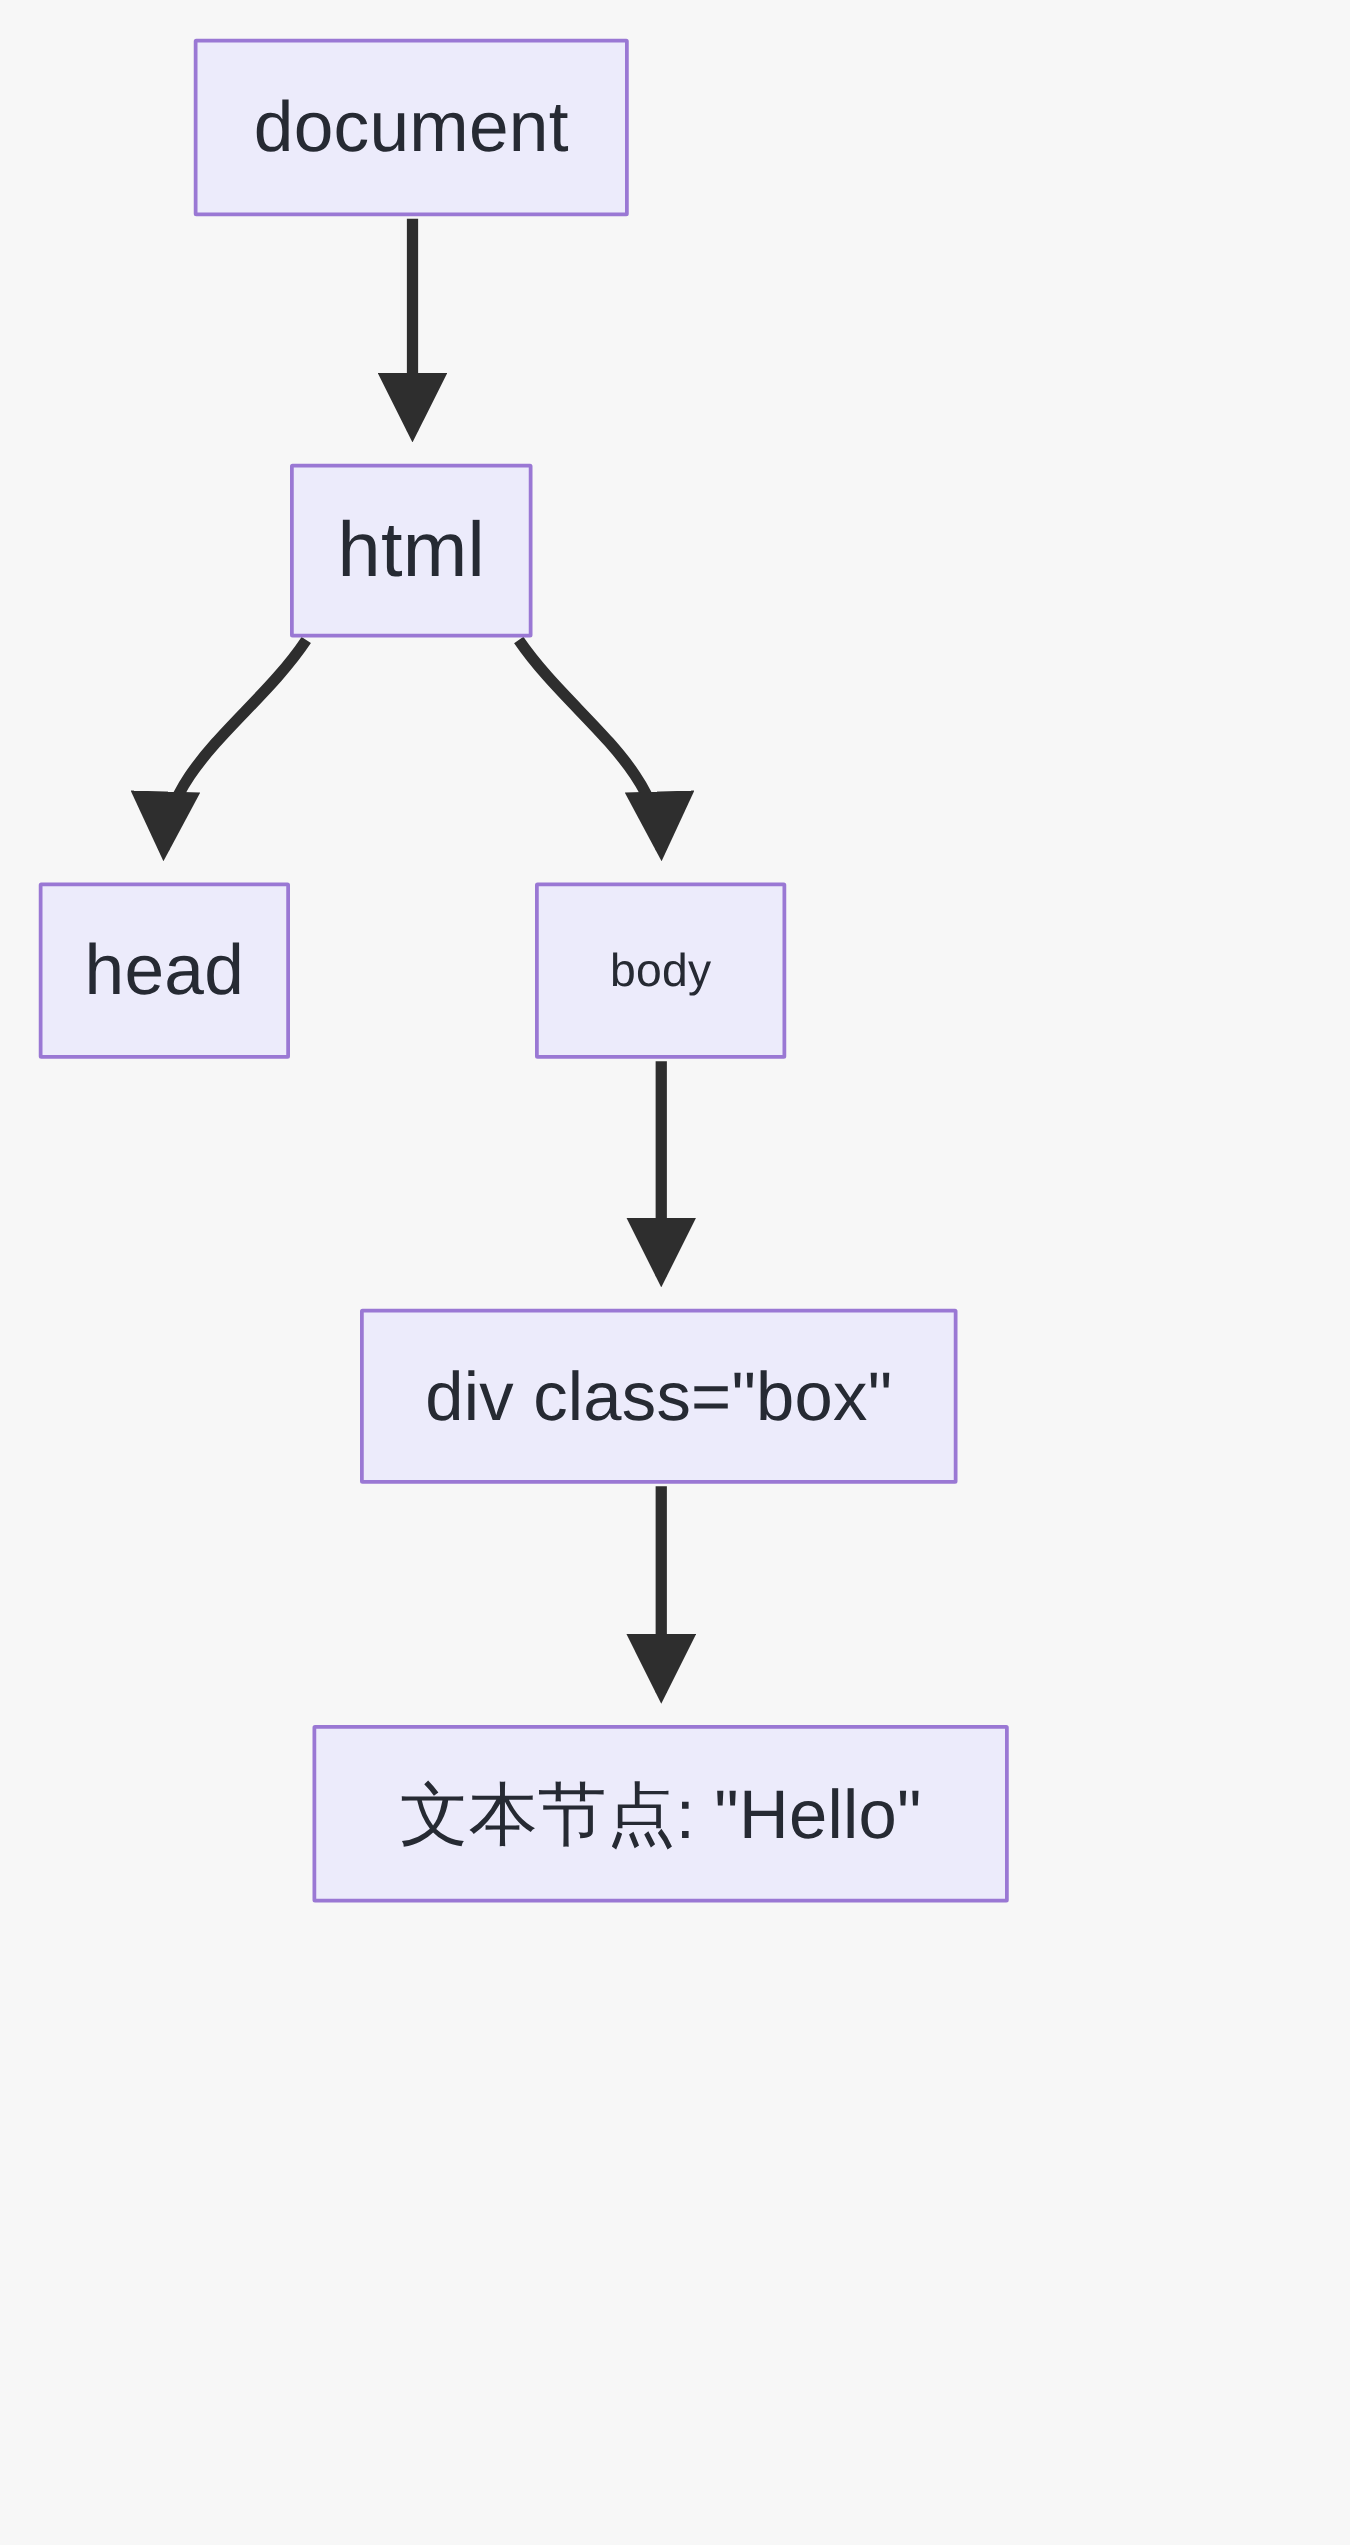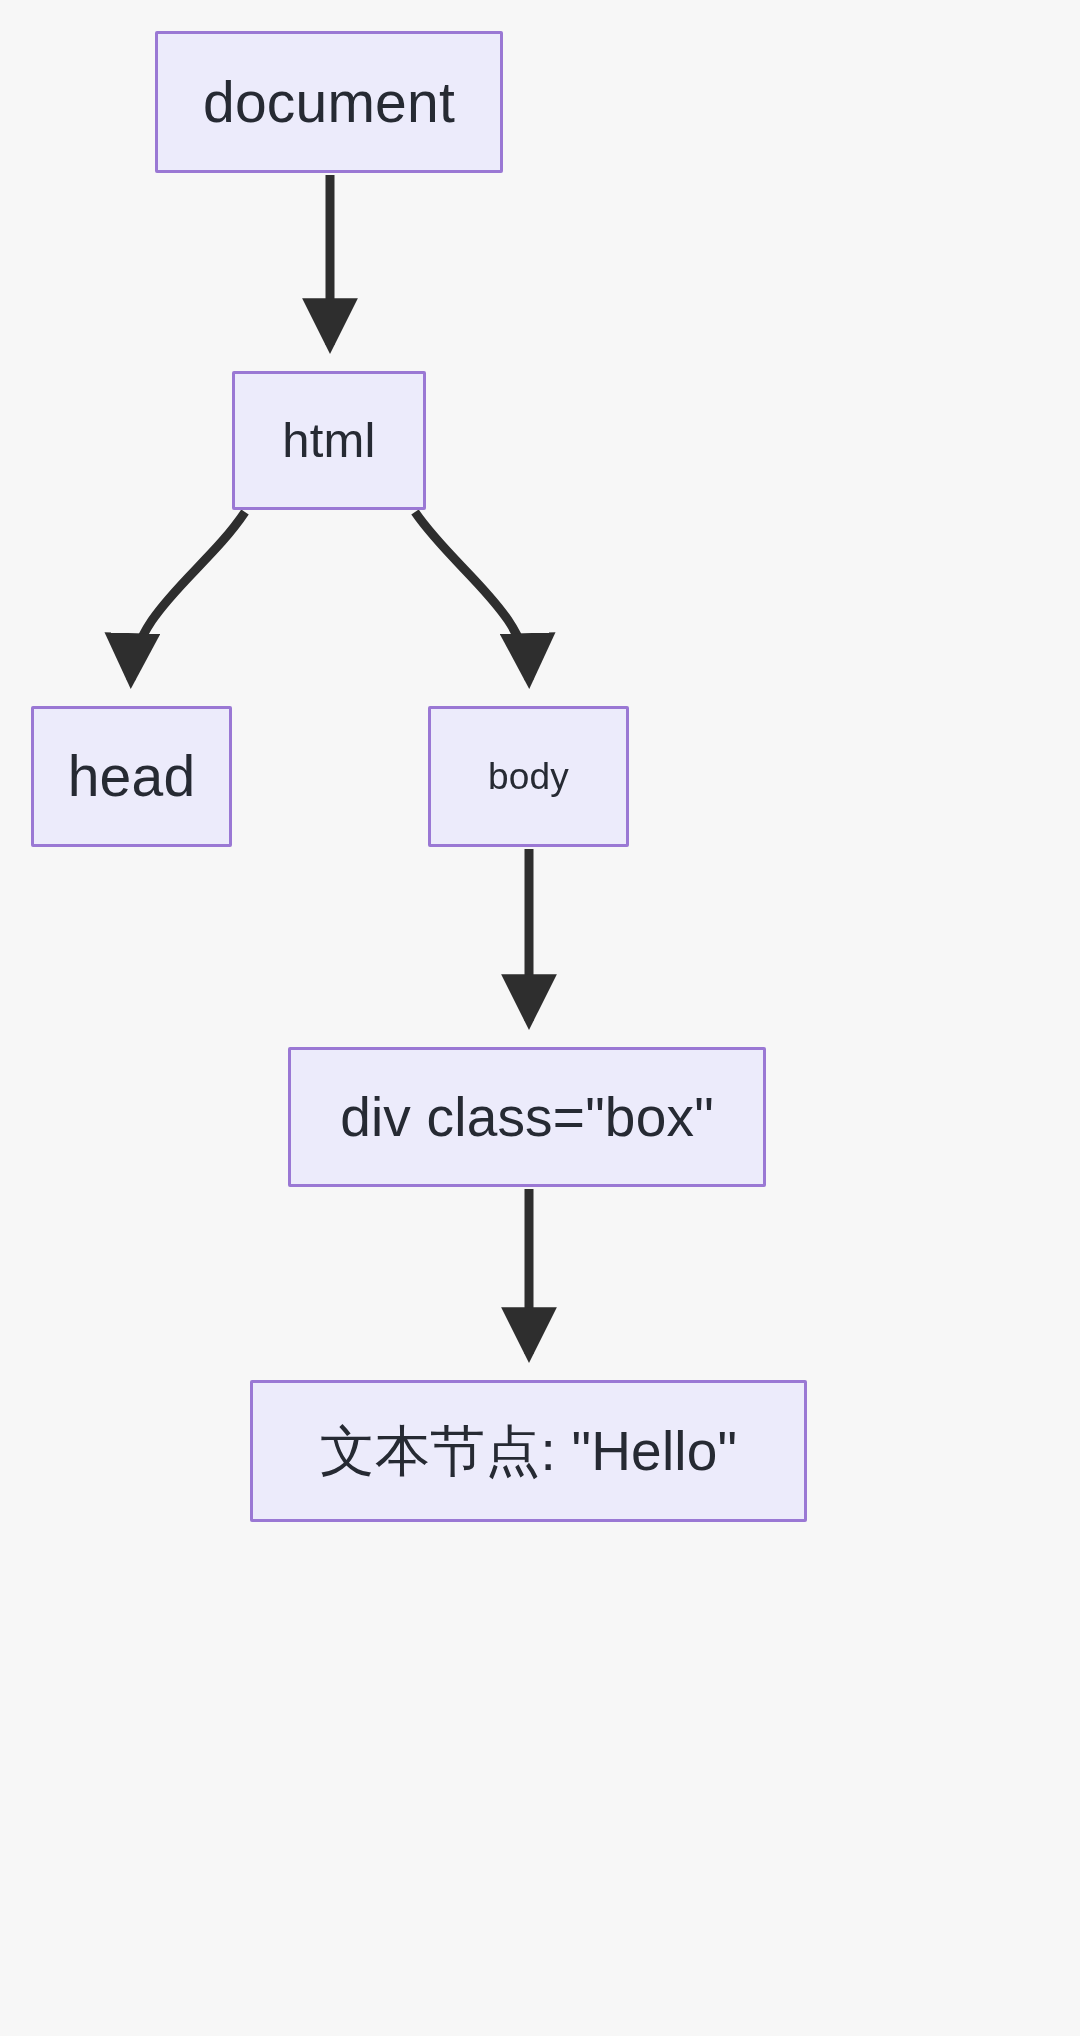--- a/index.html
+++ b/index.html
@@ -40,21 +40,21 @@
     line-height: 1;
     letter-spacing: 0.2px;
     white-space: nowrap;
   }
   .node-label {
     display: block;
   }
 
   
   #node-document { left: 155px;  top: 31px;   width: 348px; height: 142px; font-size: 57px; }
-  #node-html     { left: 232px;  top: 371px;  width: 194px; height: 139px; font-size: 49px; }
+  #node-html     { left: 232px;  top: 371px;  width: 194px; height: 139px; font-size: 62px; }
   #node-head     { left: 31px;   top: 706px;  width: 201px; height: 141px; font-size: 57px; text-align: center; }
   #node-body     { left: 428px;  top: 706px;  width: 201px; height: 141px; font-size: 37px; }
   #node-div      { left: 288px;  top: 1047px; width: 478px; height: 140px; font-size: 55px; }
   #node-text     { left: 250px;  top: 1380px; width: 557px; height: 142px; font-size: 55px; }
 </style>
 </head>
 <body>
 
 <div id="diagram">
 

